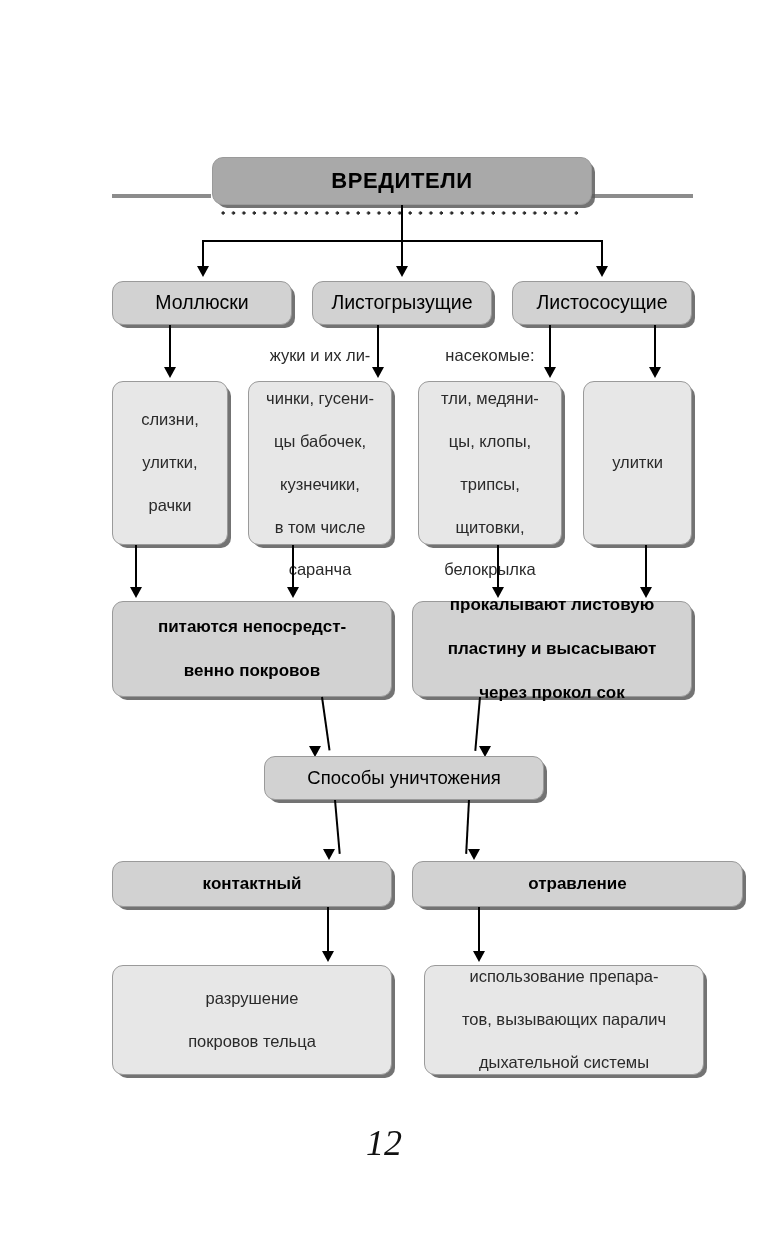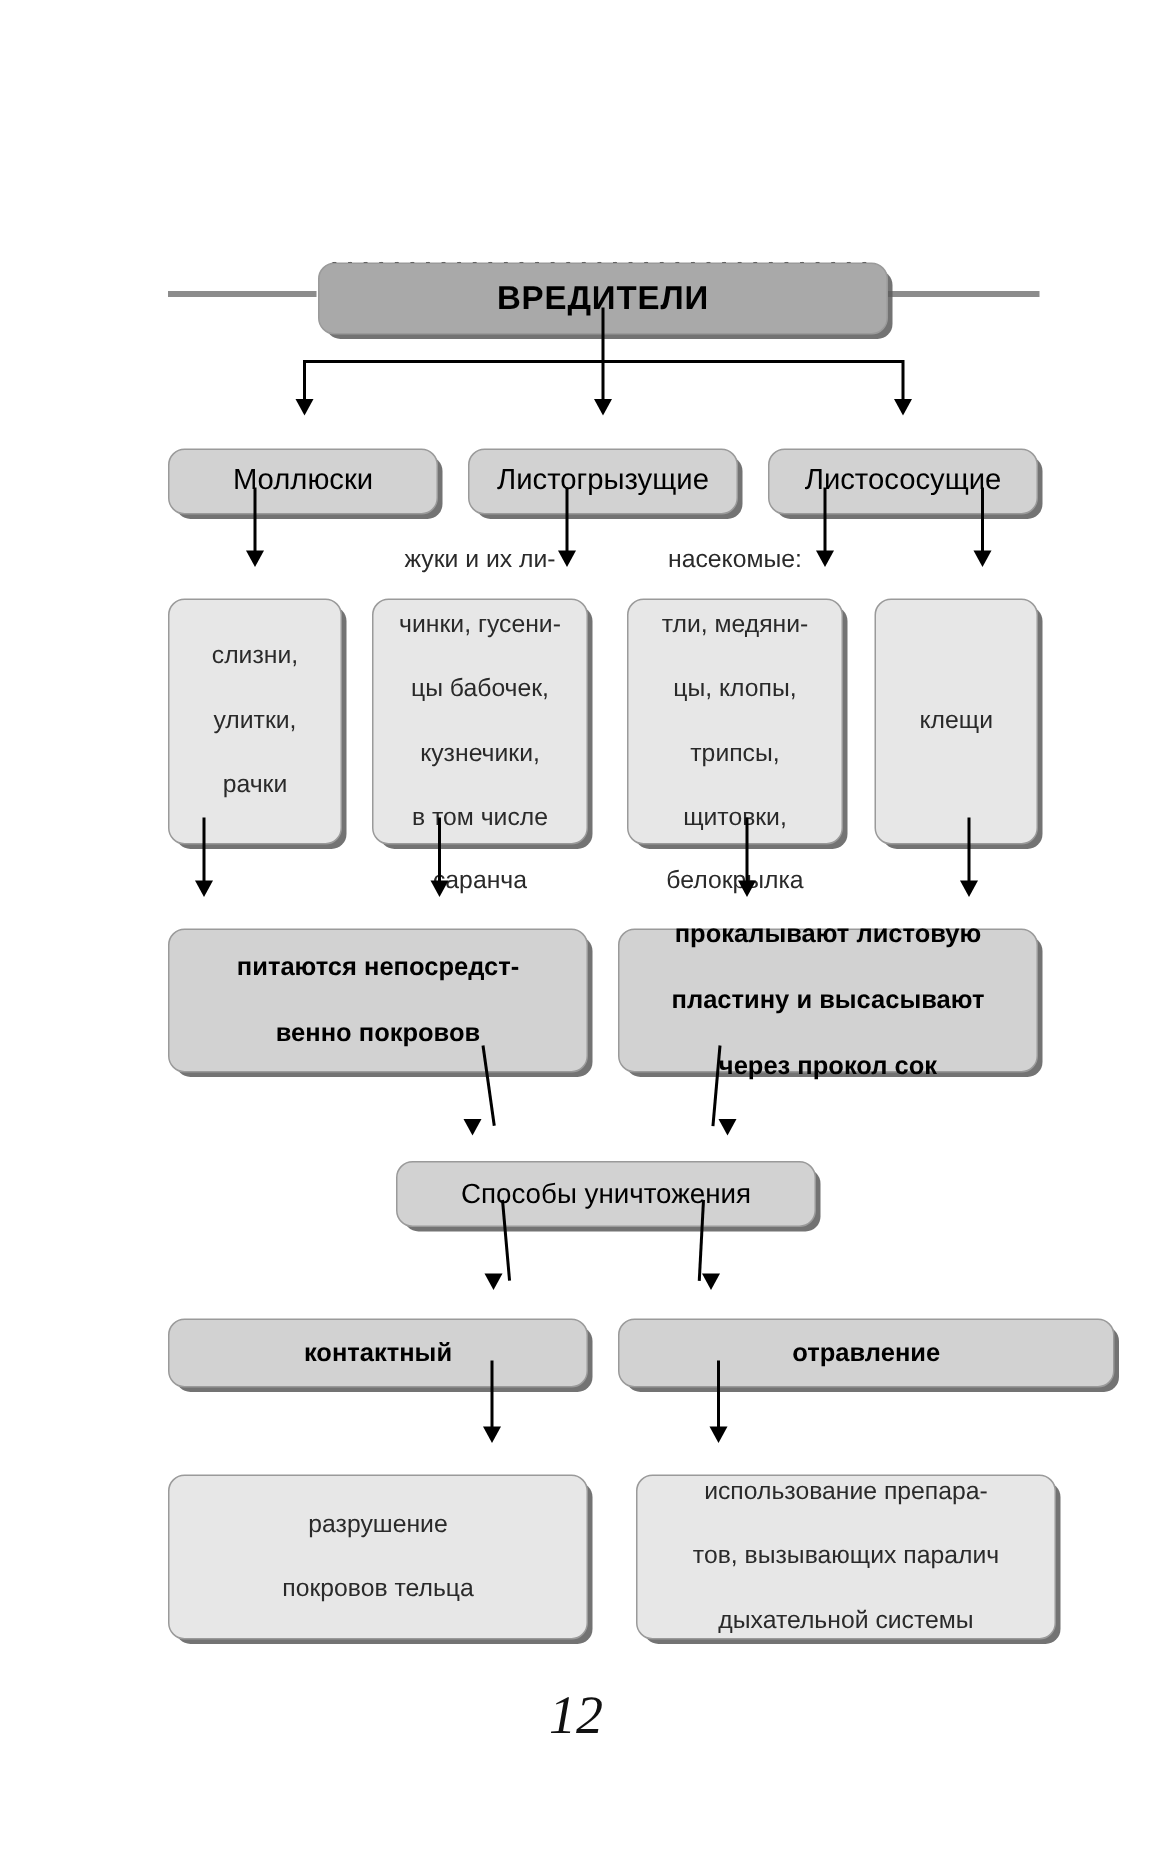--- a/index.html
+++ b/index.html
@@ -62,21 +62,20 @@
     position: absolute;
     box-sizing: border-box;
     border-radius: 11px;
     border: 1px solid #9a9a9a;
     display: flex;
     align-items: center;
     justify-content: center;
     text-align: center;
     box-shadow: 4px 4px 0 -1px rgba(90,90,90,0.85);
     line-height: 1.30;
-    margin-top: 18px;
   }
   .node span { display: block; padding: 0 8px; }
 
   .tone-dark  { background: #a9a9a9; }
   .tone-mid   { background: #d2d2d2; }
   .tone-light { background: #e7e7e7; }
 
   .txt-title { font-size: 22px; font-weight: bold; letter-spacing: 0.6px; }
   .txt-cat   { font-size: 19.5px; font-weight: normal; }
   .txt-body  { font-size: 16.5px; font-weight: normal; color: #2a2a2a; }
@@ -191,21 +190,21 @@
     <span>насекомые:</span><br>
     <span>тли, медяни-</span><br>
     <span>цы, клопы,</span><br>
     <span>трипсы,</span><br>
     <span>щитовки,</span><br>
     <span>белокрылка</span>
   </span>
 </div>
 
 <div class="node tone-light txt-body" style="left:583px; top:381px; width:109px; height:164px;">
-  <span>клещи</span>
+  <span>улитки</span>
 </div>
 
 <div class="vline" style="left:135px; top:545px; height:44px;"></div>
 <div class="arrowhead" style="left:130px; top:587px;"></div>
 
 <div class="vline" style="left:292px; top:545px; height:44px;"></div>
 <div class="arrowhead" style="left:287px; top:587px;"></div>
 
 <div class="vline" style="left:497px; top:545px; height:44px;"></div>
 <div class="arrowhead" style="left:492px; top:587px;"></div>

